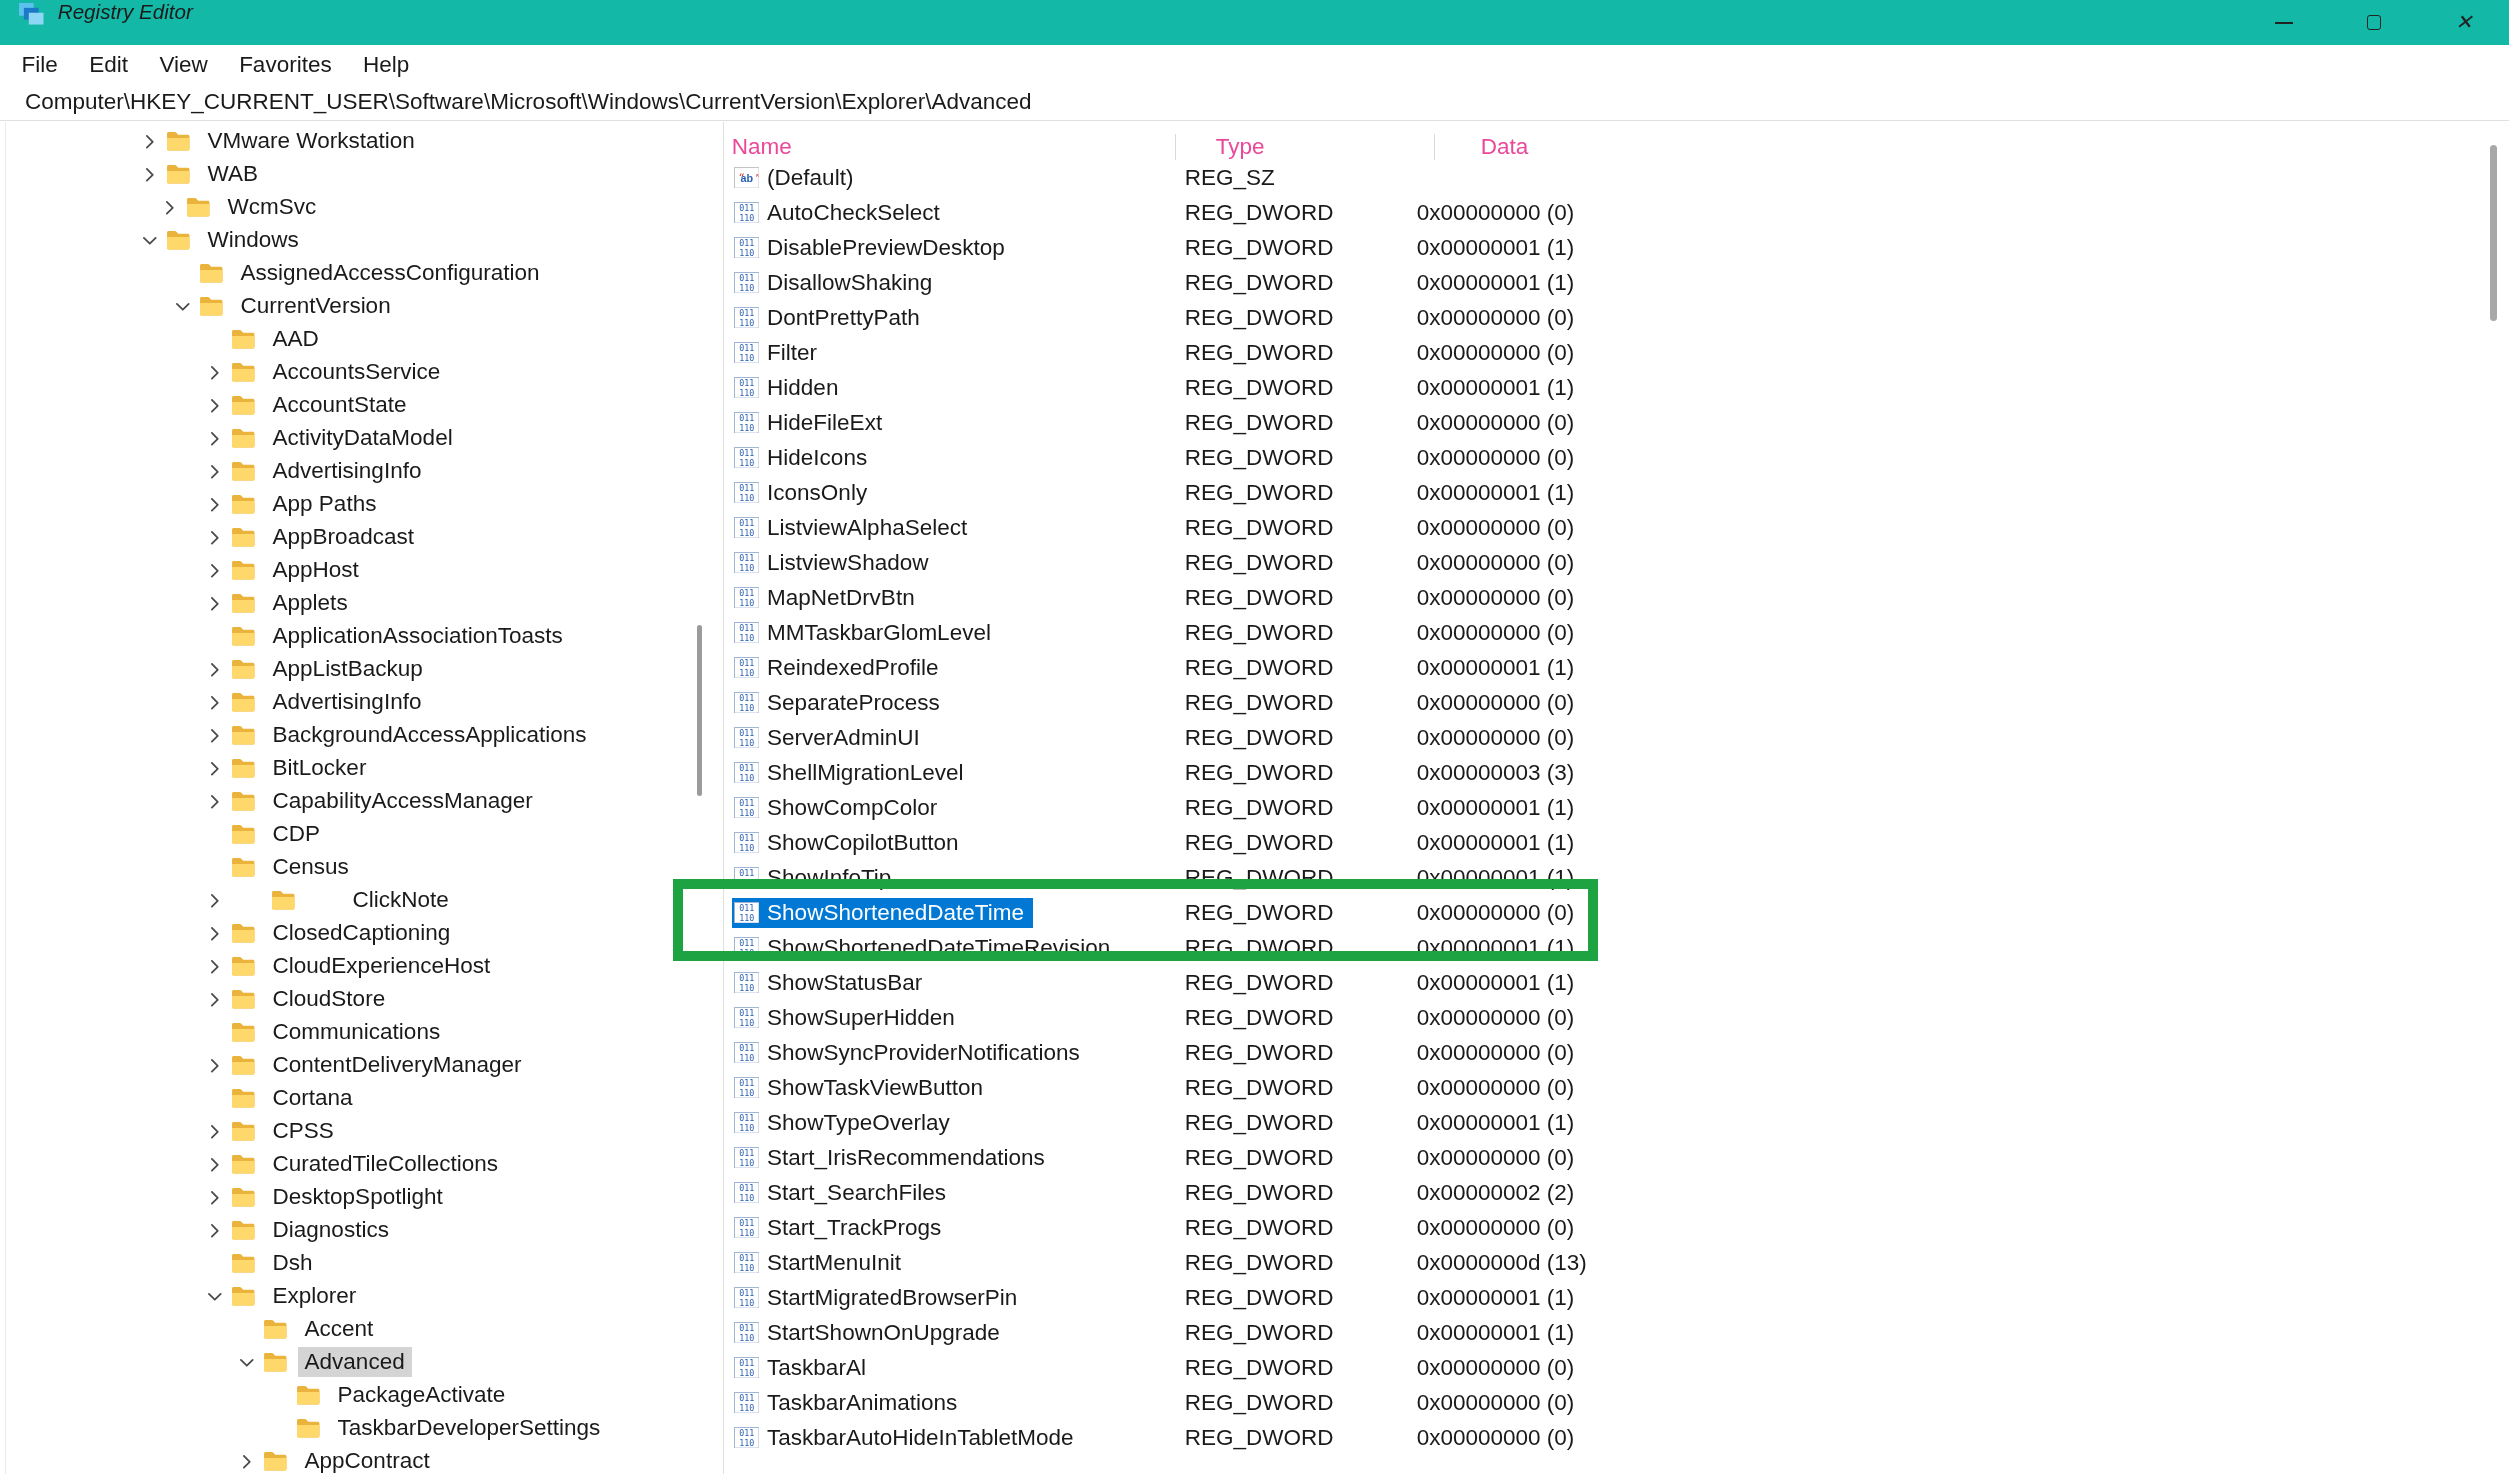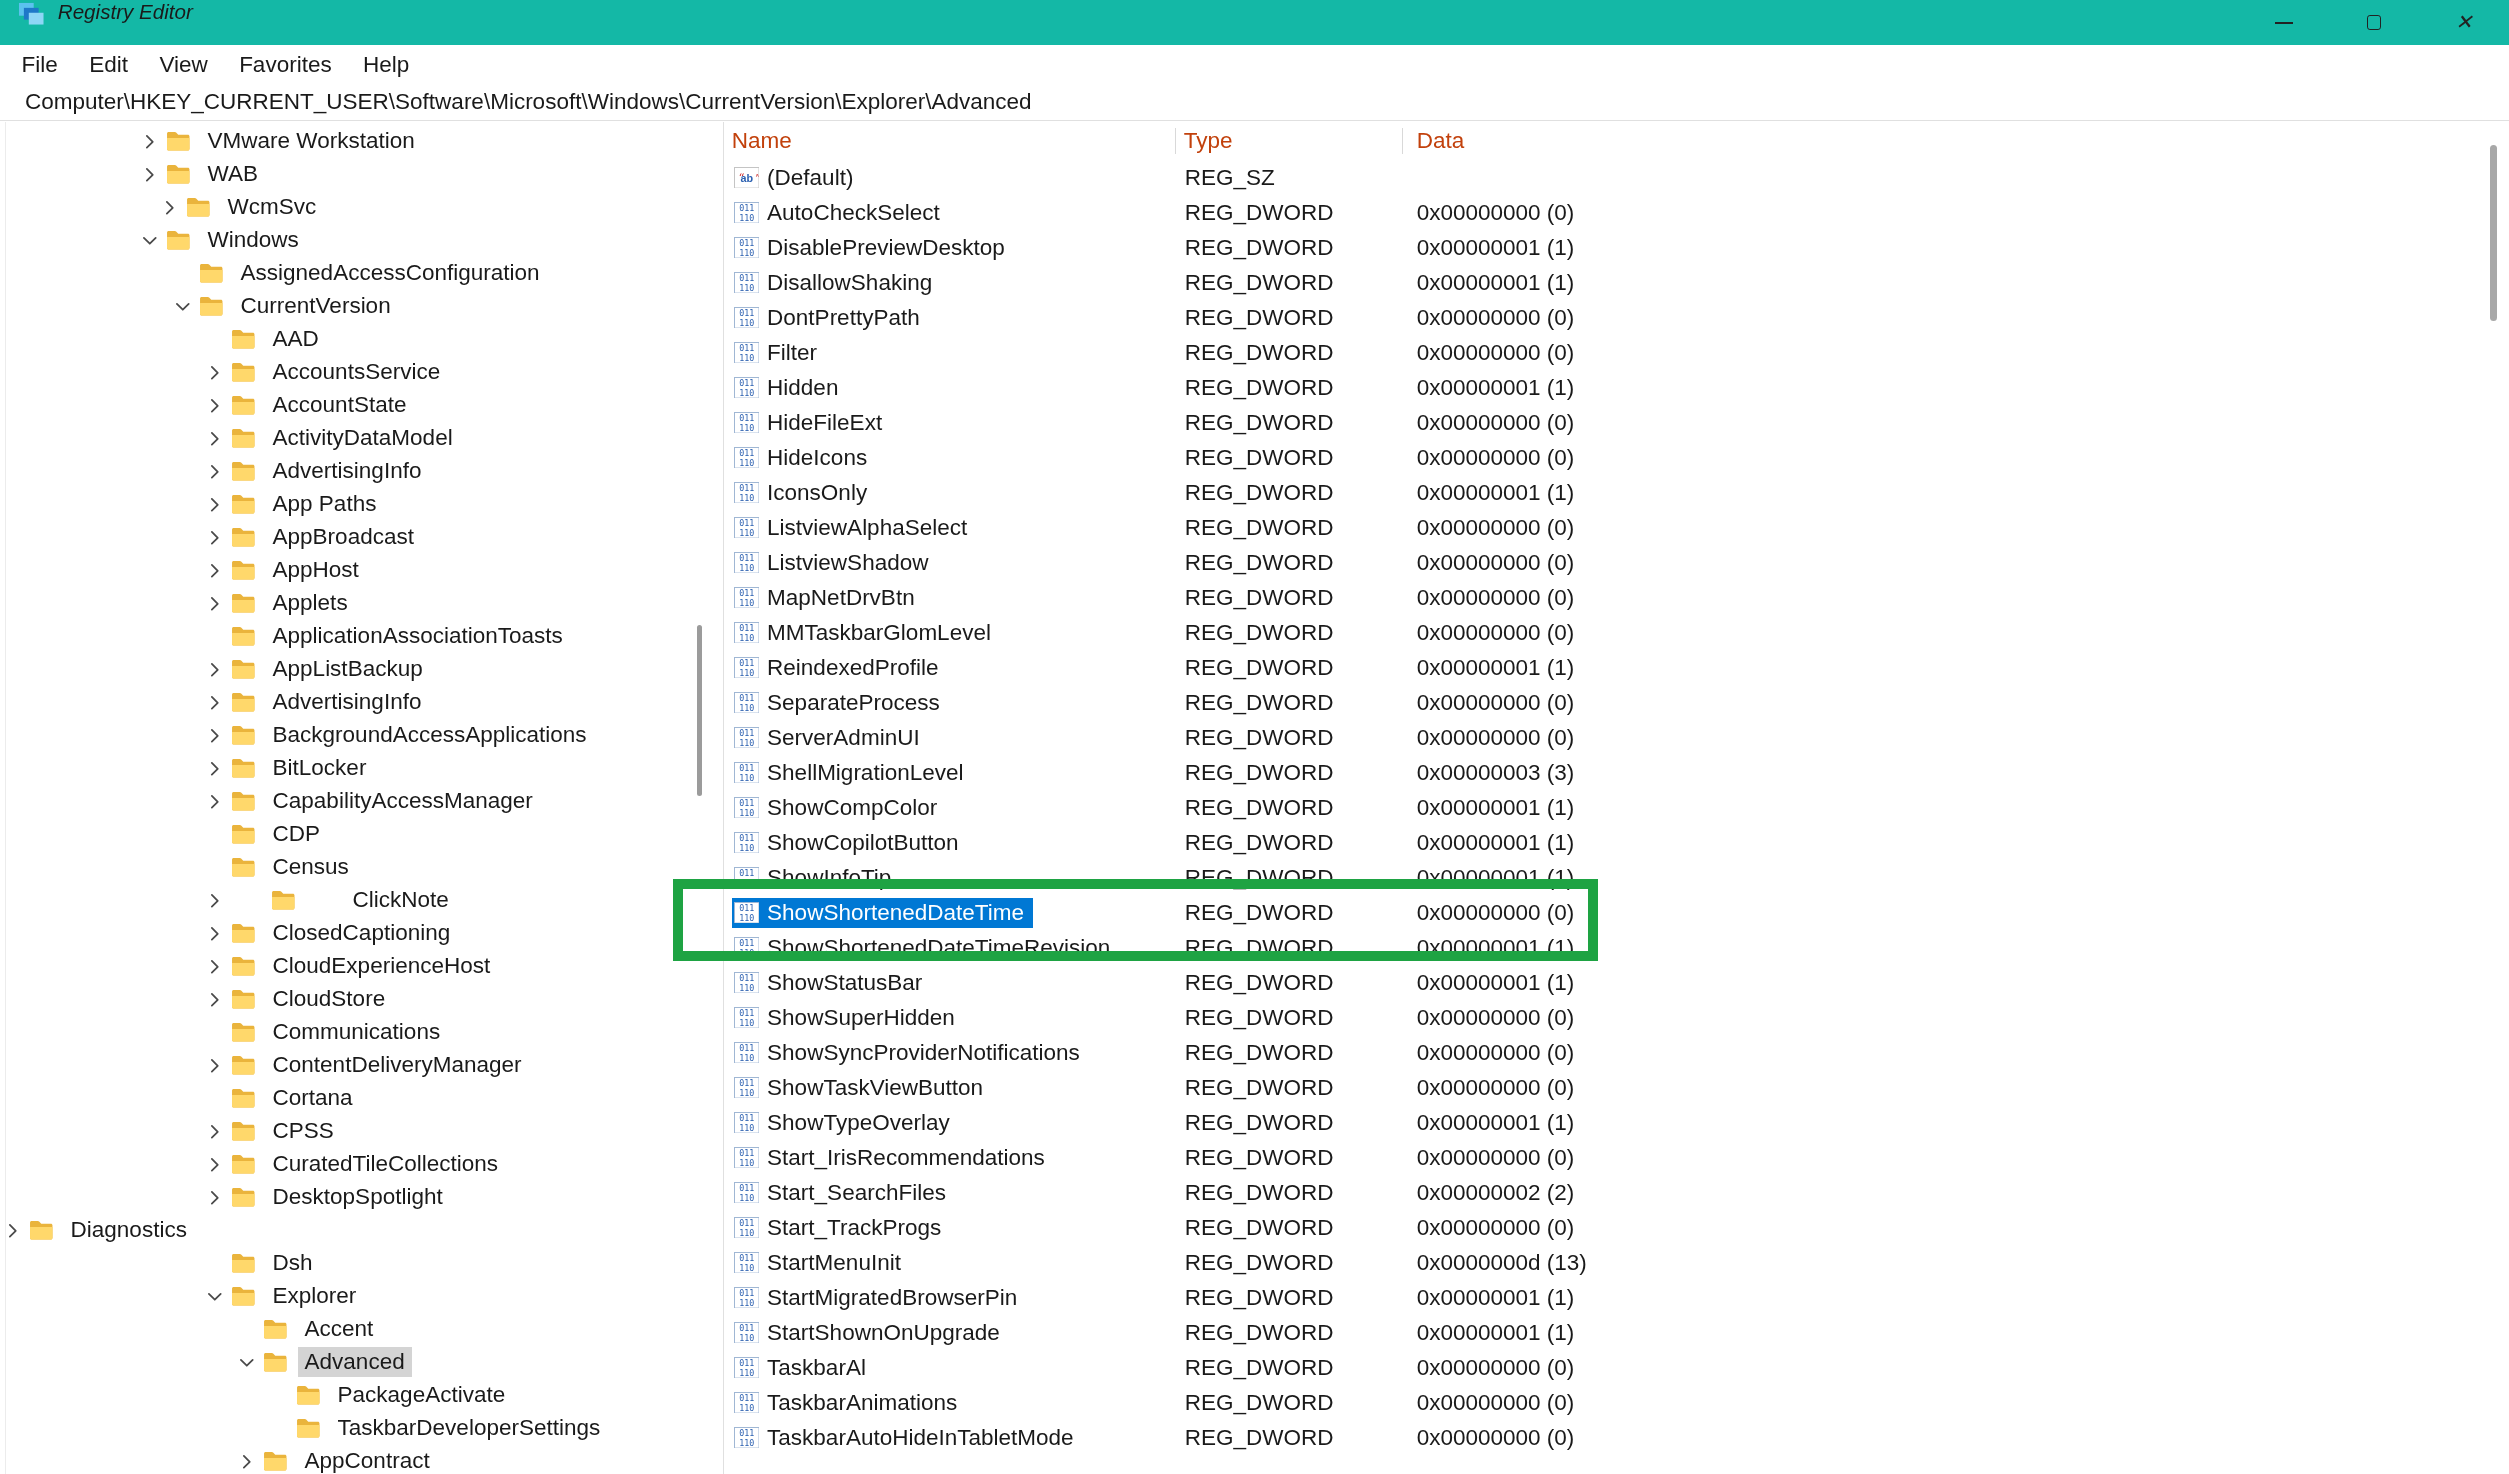--- a/index.html
+++ b/index.html
@@ -38,21 +38,21 @@
   .tree-item { height:33px; display:flex; align-items:center; font-size:22.5px; white-space:nowrap; }
   .expander { width:25.5px; height:25.5px; flex:0 0 25.5px; display:flex; align-items:center; justify-content:center; }
   .folder { width:26.5px; height:22.5px; flex:0 0 26.5px; margin-left:2.9px; display:inline-flex; }
   .tlabel { margin-left:8.8px; padding:2px 6.9px; }
   .tsel { background:#d4d4d4; }
   #tree-scrollbar { position:absolute; left:697px; top:503px; width:4.9px; height:171px;
                     background:#9b9b9b; border-radius:2.9px; }
 
   
   #list-panel { flex:1; position:relative; font-size:22.5px; background:#fff; overflow:hidden; }
-  #list-header { height:38px; display:flex; align-items:center; color:#c2410c; }
+  #list-header { height:38px; display:flex; align-items:flex-end; color:#ec4899;gap:32px; }
   .hcell { display:flex; align-items:center; border-right:1px solid #d9d9d9; padding-left:7.8px; }
   .hname { width:452px; flex:0 0 452px; }
   .htype { width:227px; flex:0 0 227px; }
   .hdata { flex:1; border-right:none; padding-left:13.7px; }
   .lrow { height:35px; display:flex; align-items:center; }
   .cell { white-space:nowrap; overflow:hidden; }
   .cname { width:452px; flex:0 0 452px; display:flex; align-items:center; padding-left:7.8px; }
   .ctype { width:227px; flex:0 0 227px; padding-left:8.8px; }
   .cdata { flex:1; padding-left:13.7px; }
   .nwrap { display:inline-flex; align-items:center; padding:2px 8.8px 2px 2px; }
@@ -534,21 +534,21 @@
               </svg>
             </span>
             <span class="folder">
               <svg width="26.5" height="22.5" viewBox="0 0 26 22">
                 <path d="M2 3.5C2 2.7 2.7 2 3.5 2h6.2c.5 0 .9.2 1.2.5L13 4.6h9.5c.8 0 1.5.7 1.5 1.5v12.4c0 .8-.7 1.5-1.5 1.5h-19c-.8 0-1.5-.7-1.5-1.5z" fill="#eab43c"></path>
                 <path d="M2 7.8h22v10.7c0 .8-.7 1.5-1.5 1.5h-19c-.8 0-1.5-.7-1.5-1.5z" fill="#ffd86b"></path>
               </svg>
             </span>
             <span class="tlabel">DesktopSpotlight</span>
           </div>
-          <div class="tree-item" style="">
+          <div class="tree-item" style="padding-left: 202px;">
             <span class="expander">
               <svg width="21.6" height="21.6" viewBox="0 0 22 22">
                 <path d="M8 5 l6 6 -6 6" stroke="#4a4a4a" stroke-width="1.8" fill="none" stroke-linecap="round" stroke-linejoin="round"></path>
               </svg>
             </span>
             <span class="folder">
               <svg width="26.5" height="22.5" viewBox="0 0 26 22">
                 <path d="M2 3.5C2 2.7 2.7 2 3.5 2h6.2c.5 0 .9.2 1.2.5L13 4.6h9.5c.8 0 1.5.7 1.5 1.5v12.4c0 .8-.7 1.5-1.5 1.5h-19c-.8 0-1.5-.7-1.5-1.5z" fill="#eab43c"></path>
                 <path d="M2 7.8h22v10.7c0 .8-.7 1.5-1.5 1.5h-19c-.8 0-1.5-.7-1.5-1.5z" fill="#ffd86b"></path>
               </svg>

